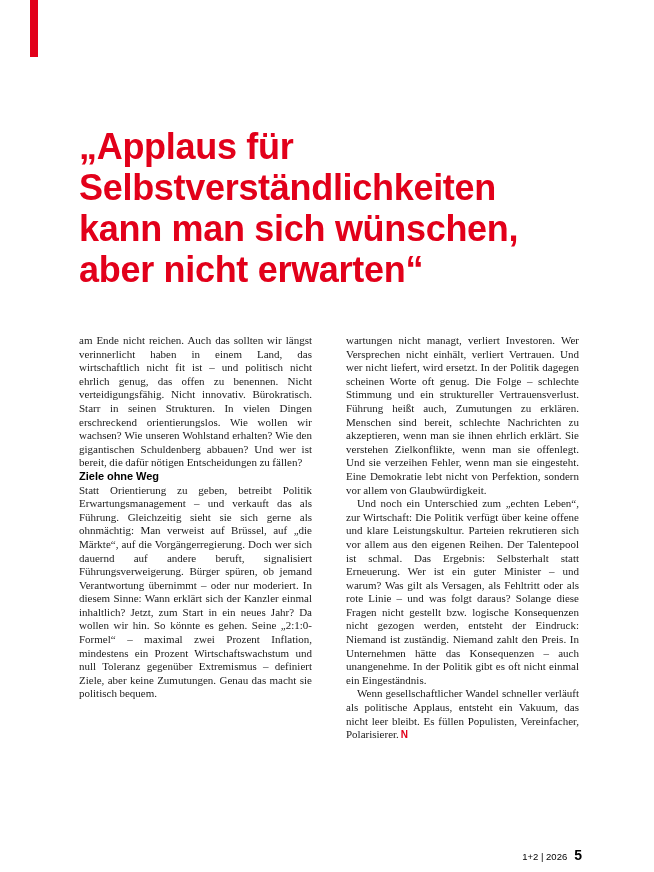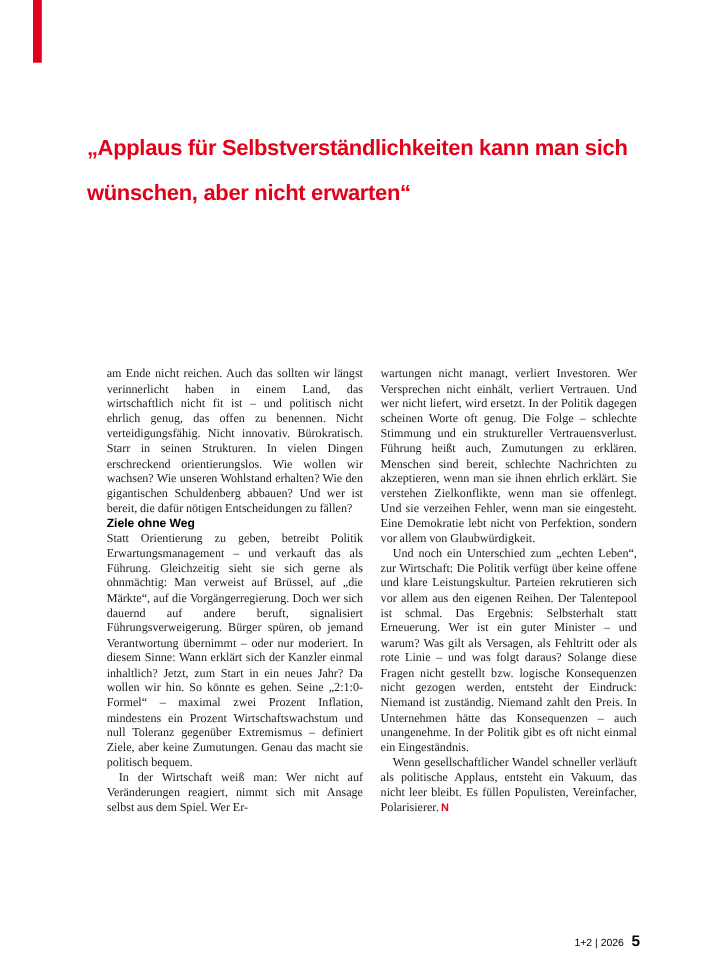--- a/index.html
+++ b/index.html
@@ -16,31 +16,31 @@
     left:30px; top:0;
     width:8px; height:57px;
     background:#e2001a;
   }
   .headline {
     position:absolute;
     left:79px; top:102px;
     width:505px;
     font-family:"Liberation Sans", sans-serif;
     font-weight:bold;
-    font-size:20px;
+    font-size:36px;
     line-height:41px;
     letter-spacing:-0.3px;
     color:#e2001a;
   }
   .columns {
     position:absolute;
     left:79px; top:334px;
     width:500px;
     display:flex;
-    gap:16px;
+    gap:34px;
     justify-content:flex-end;
   }
   .col {
     width:233px;
     font-size:11px;
     line-height:13.6px;
     text-align:justify;
     hyphens:auto;
     -webkit-hyphens:auto;
     word-spacing:-0.2px;
@@ -84,21 +84,20 @@
   <div class="red-bar"></div>
 
   <h1 class="headline">„Applaus für Selbstverständlichkeiten kann man sich wünschen, aber nicht erwarten“</h1>
 
   <div class="columns">
 
     <div class="col">
       <p>am Ende nicht reichen. Auch das sollten wir längst verinnerlicht haben in einem Land, das wirtschaftlich nicht fit ist – und politisch nicht ehrlich genug, das offen zu benennen. Nicht verteidigungsfähig. Nicht innovativ. Bürokratisch. Starr in seinen Strukturen. In vielen Dingen erschreckend orientierungslos. Wie wollen wir wachsen? Wie unseren Wohlstand erhalten? Wie den gigantischen Schuldenberg abbauen? Und wer ist bereit, die dafür nötigen Entscheidungen zu fällen?</p>
       <p class="subhead">Ziele ohne Weg</p>
       <p>Statt Orientierung zu geben, betreibt Politik Erwartungsmanagement – und verkauft das als Führung. Gleichzeitig sieht sie sich gerne als ohnmächtig: Man verweist auf Brüssel, auf „die Märkte“, auf die Vorgängerregierung. Doch wer sich dauernd auf andere beruft, signalisiert Führungsverweigerung. Bürger spüren, ob jemand Verantwortung übernimmt – oder nur moderiert. In diesem Sinne: Wann erklärt sich der Kanzler einmal inhaltlich? Jetzt, zum Start in ein neues Jahr? Da wollen wir hin. So könnte es gehen. Seine „2:1:0-Formel“ – maximal zwei Prozent Inflation, mindestens ein Prozent Wirtschaftswachstum und null Toleranz gegenüber Extremismus – definiert Ziele, aber keine Zumutungen. Genau das macht sie politisch bequem.</p>
-      <p class="indent">In der Wirtschaft weiß man: Wer nicht auf Veränderungen reagiert, nimmt sich mit Ansage selbst aus dem Spiel. Wer Er-</p>
     </div>
 
     <div class="col">
       <p>wartungen nicht managt, verliert Investoren. Wer Versprechen nicht einhält, verliert Vertrauen. Und wer nicht liefert, wird ersetzt. In der Politik dagegen scheinen Worte oft genug. Die Folge – schlechte Stimmung und ein struktureller Vertrauensverlust. Führung heißt auch, Zumutungen zu erklären. Menschen sind bereit, schlechte Nachrichten zu akzeptieren, wenn man sie ihnen ehrlich erklärt. Sie verstehen Zielkonflikte, wenn man sie offenlegt. Und sie verzeihen Fehler, wenn man sie eingesteht. Eine Demokratie lebt nicht von Perfektion, sondern vor allem von Glaubwürdigkeit.</p>
       <p class="indent">Und noch ein Unterschied zum „echten Leben“, zur Wirtschaft: Die Politik verfügt über keine offene und klare Leistungskultur. Parteien rekrutieren sich vor allem aus den eigenen Reihen. Der Talentepool ist schmal. Das Ergebnis: Selbsterhalt statt Erneuerung. Wer ist ein guter Minister – und warum? Was gilt als Versagen, als Fehltritt oder als rote Linie – und was folgt daraus? Solange diese Fragen nicht gestellt bzw. logische Konsequenzen nicht gezogen werden, entsteht der Eindruck: Niemand ist zuständig. Niemand zahlt den Preis. In Unternehmen hätte das Konsequenzen – auch unangenehme. In der Politik gibt es oft nicht einmal ein Eingeständnis.</p>
       <p class="indent"><span>Wenn gesellschaftlicher Wandel schneller verläuft als politische Applaus, entsteht ein Vakuum, das nicht leer bleibt. Es füllen Populisten, Vereinfacher, Polarisierer.</span><span class="endmark">N</span></p>
     </div>
 
   </div>
 

